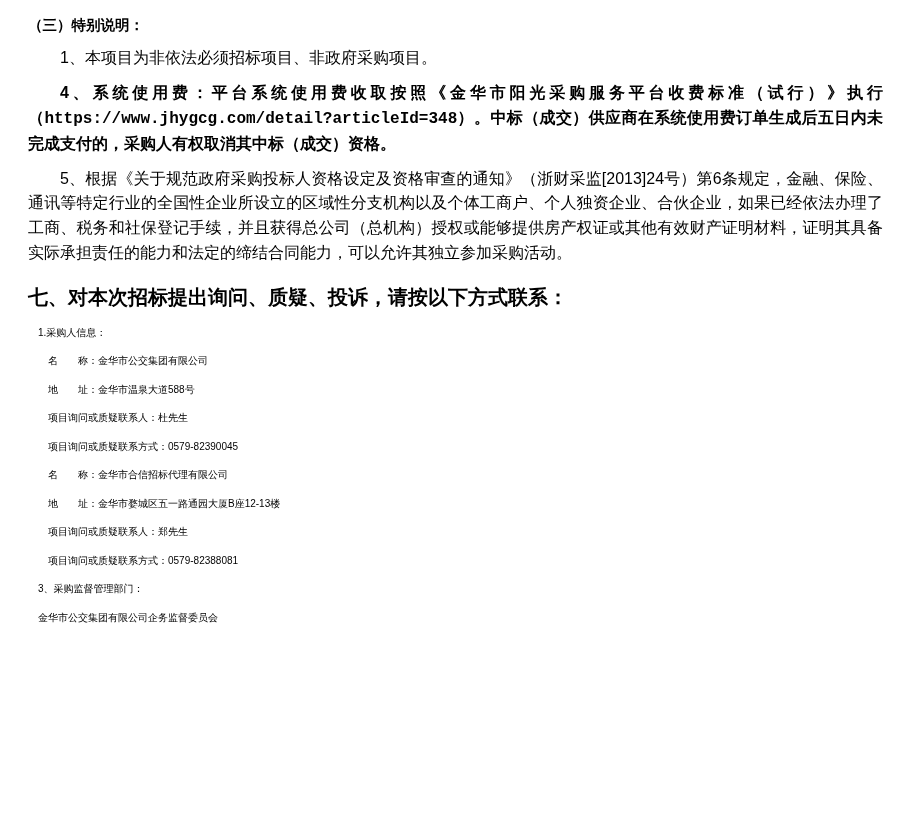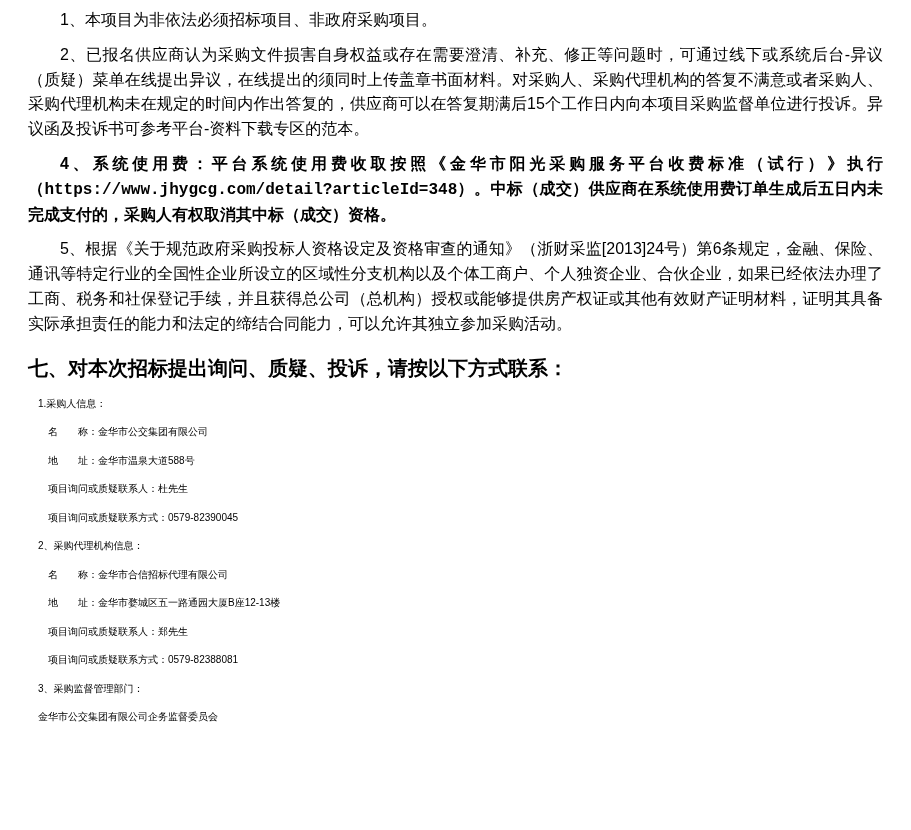--- a/index.html
+++ b/index.html
@@ -63,43 +63,42 @@
   }
   .kv-label {
     display: inline-block;
   }
 </style>
 </head>
 <body>
 
 <div class="page">
 
+  <div class="h-bold">（三）特别说明：</div>
 
   <p class="indent2 para-just">1、本项目为非依法必须招标项目、非政府采购项目。</p>
 
-  <p class="indent2 para-just">2、已报名供应商认为采购文件损害自身权益或存在需要澄清、补充、修正等问题时，可通过线下或系统后台-异议（质疑）菜单在线提出异议，在线提出的须同时上传盖章书面材料。对采购人、采购代理机构的答复不满意或者采购人、采购代理机构未在规定的时间内作出答复的，供应商可以在答复期满后15个工作日内向本项目采购监督单位进行投诉。异议函及投诉书可参考平台-资料下载专区的范本。</p>
 
 
   <p class="indent2 para-just"><span class="bold">4、</span><span class="bold">系统使用费：平台系统使用费收取按照《</span><span class="bold">金华市阳光采购服务平台收费标准（试行）</span><span class="bold">》执行（</span><span class="mono-ish">https://www.jhygcg.com/detail?</span><span class="mono-ish">articleId=348）</span><span class="bold">。中标（成交）供应商在系统使用费订单生成后五日内未完成支付的，采购人有权取消其中标（成交）资格。</span></p>
 
   <p class="indent2 para-just">5、根据《关于规范政府采购投标人资格设定及资格审查的通知》（浙财采监[2013]24号）第6条规定，金融、保险、通讯等特定行业的全国性企业所设立的区域性分支机构以及个体工商户、个人独资企业、合伙企业，如果已经依法办理了工商、税务和社保登记手续，并且获得总公司（总机构）授权或能够提供房产权证或其他有效财产证明材料，证明其具备实际承担责任的能力和法定的缔结合同能力，可以允许其独立参加采购活动。</p>
 
   <div class="section-head">七、对本次招标提出询问、质疑、投诉，请按以下方式联系：</div>
 
   <div class="list-line">1.采购人信息：</div>
 
   <div class="kv"><span class="kv-label">名　　称：</span><span>金华市公交集团有限公司</span></div>
 
   <div class="kv"><span class="kv-label">地　　址：</span><span>金华市温泉大道588号</span></div>
 
   <div class="kv"><span class="kv-label">项目询问或质疑联系人：</span><span>杜先生</span></div>
 
   <div class="kv"><span class="kv-label">项目询问或质疑联系方式：</span><span>0579-82390045</span></div>
 
-  <div class="list-line">2、采购代理机构信息：</div>
 
   <div class="kv"><span class="kv-label">名　　称：</span><span>金华市合信招标代理有限公司</span></div>
 
   <div class="kv"><span class="kv-label">地　　址：</span><span>金华市婺城区五一路通园大厦B座12-13楼</span></div>
 
   <div class="kv"><span class="kv-label">项目询问或质疑联系人：</span><span>郑先生</span></div>
 
   <div class="kv"><span class="kv-label">项目询问或质疑联系方式：</span><span>0579-82388081</span></div>
 
   <div class="list-line">3、采购监督管理部门：</div>

